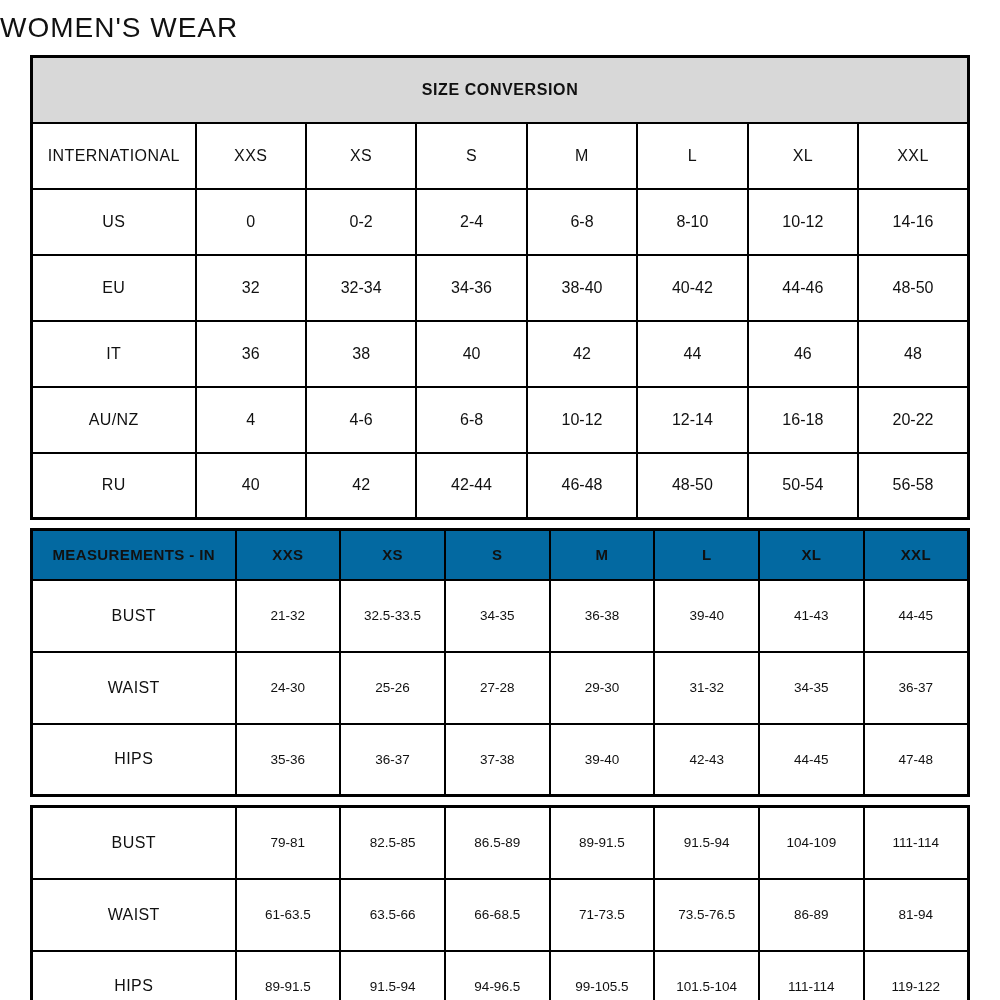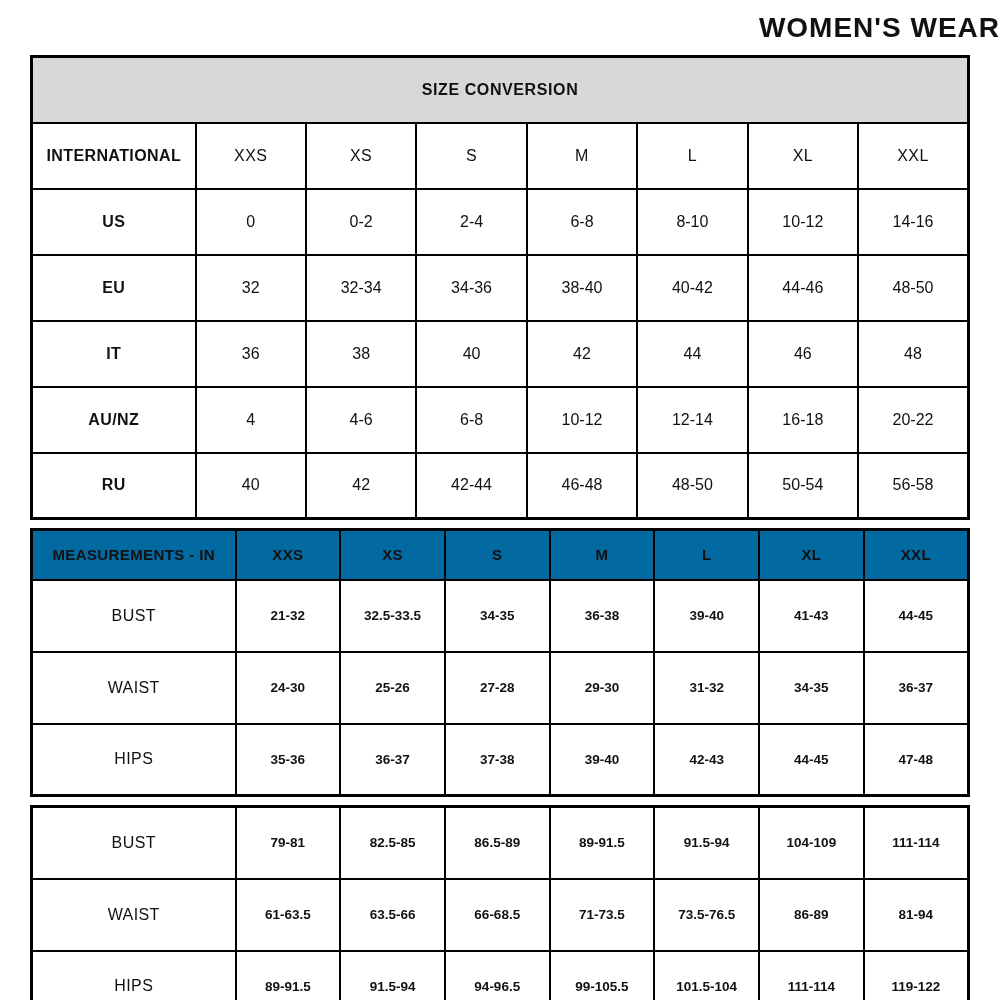--- a/index.html
+++ b/index.html
@@ -6,24 +6,24 @@
   html, body {
     margin: 0; padding: 0;
     width: 1000px; height: 1000px;
     background: #ffffff;
     font-family: "Liberation Sans", sans-serif;
     color: #111111;
   }
   .page { width: 1000px; height: 1000px; overflow: hidden; }
   .title {
     margin: 12px 0 11px 0;
-    text-align: right;
+    text-align: left;
     font-size: 28px;
     line-height: 32px;
-    font-weight: 700;
+    font-weight: 400;
     letter-spacing: 1px;
     color: #111111;
   }
   table.tbl {
     border-collapse: collapse;
     table-layout: fixed;
     width: 940px;
     margin: 0 0 8px 30px;
     border: 3px solid #000000;
   }
@@ -37,33 +37,33 @@
   }
   
   .t1 td, .t1 th { height: 66px; }
   .t1 .merged {
     background: #d8d8d8;
     font-size: 16px;
     font-weight: 700;
     letter-spacing: 0.6px;
   }
   .t1 .intl-cell { font-size: 16px; font-weight: 500; letter-spacing: 0.4px; }
-  .t1 .label     { font-size: 16px; font-weight: 700; letter-spacing: 0.4px; }
+  .t1 .label     { font-size: 16px; font-weight: 400; letter-spacing: 0.4px; }
   .t1 .val       { font-size: 16px; font-weight: 400; }
   
   .t23 .hdr-cell {
     background: #0369a1;
     height: 50px;
     font-size: 15px;
     font-weight: 700;
     letter-spacing: 0.4px;
   }
   .t23 td { height: 72px; }
   .t23 .label { font-size: 16px; font-weight: 500; letter-spacing: 0.4px; }
-  .t23 .val   { font-size: 13.5px; font-weight: 700; }
+  .t23 .val   { font-size: 13.5px; font-weight: 400; }
 </style>
 </head>
 <body>
 
 <div class="page">
 
   <h1 class="title">WOMEN'S WEAR</h1>
 
   <table class="tbl t1">
     <colgroup>

